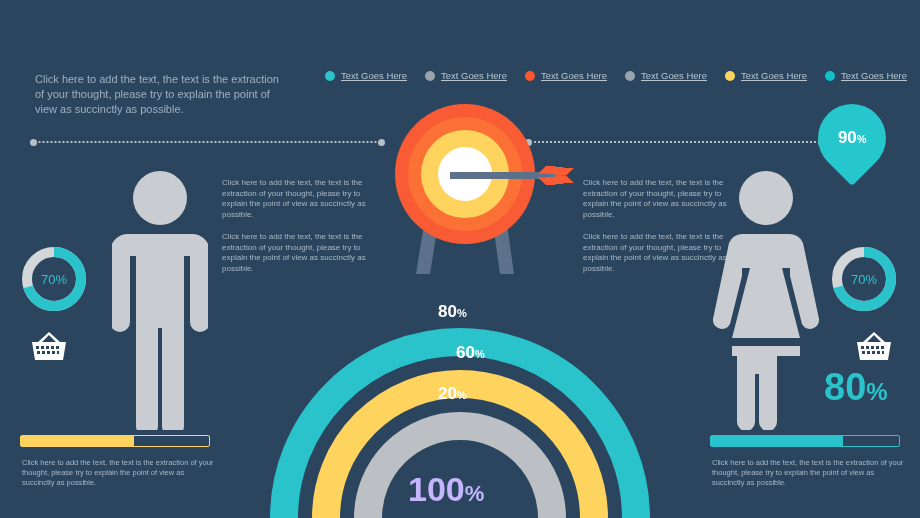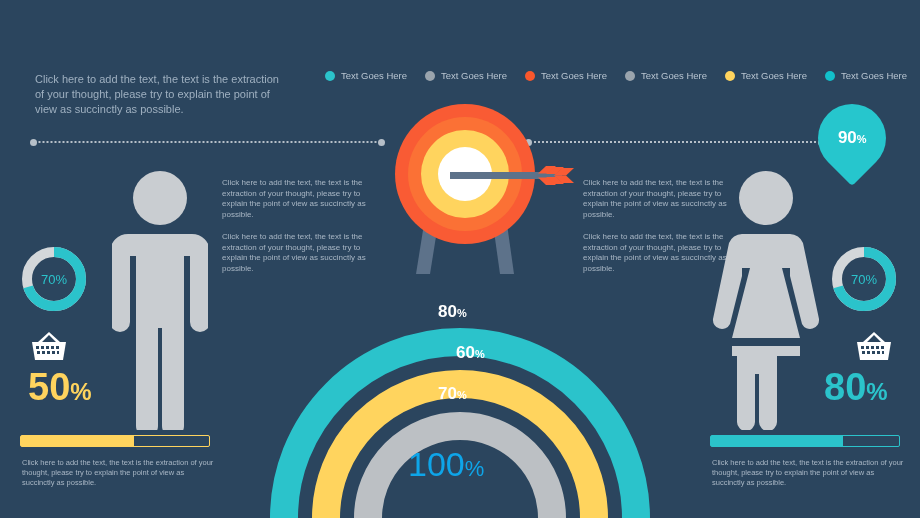--- a/index.html
+++ b/index.html
@@ -22,21 +22,21 @@
     font-size:11px; line-height:15px; color:#9fb0c0;
   }
 
   
   .legend {
     position:absolute; left:325px; top:70px;
     display:flex; align-items:center; gap:18px;
   }
   .legend-item { display:flex; align-items:center; gap:6px; }
   .legend-dot { width:10px; height:10px; border-radius:50%; display:block; }
-  .legend-label { font-size:9.5px; color:#b9c5d1; white-space:nowrap; }
+  .legend-label { font-size:9.5px; color:#b9c5d1; white-space:nowrap;text-decoration:underline; }
 
   
   .dotline { position:absolute; height:8px; display:flex; align-items:center; }
   .dotline .cap {
     width:7px; height:7px; border-radius:50%; background:#b6bfc8; flex:0 0 auto;
   }
   .dotline .dashes {
     flex:1 1 auto; height:2px;
     background-image:radial-gradient(circle, #b6bfc8 0.9px, transparent 1px);
     background-size:4px 2px; background-repeat:repeat-x;
@@ -115,21 +115,21 @@
   
   .arcchart { position:absolute; left:268px; top:288px; width:384px; height:230px; }
   .arc-text {
     position:absolute; color:#ffffff; font-size:17px; font-weight:600; white-space:nowrap;
   }
   .arc-text .pc { font-size:11px; }
   #arc-label-80 { left:170px; top:14px; }
   #arc-label-60 { left:188px; top:55px; }
   #arc-label-40 { left:170px; top:96px; color:#ffffff; }
   #arc-label-100 {
-    left:140px; top:157px; color:#0ea5e9; font-size:34px; font-weight:normal;
+    left:140px; top:182px; color:#c4b5fd; font-size:34px; font-weight:bold;
   }
   #arc-label-100 .pc { font-size:22px; }
 </style>
 </head>
 <body>
 
 <div class="stage">
 
   <div class="subtitle">Click here to add the text, the text is the extraction of your thought, please try to explain the point of view as succinctly as possible.</div>
 
@@ -236,21 +236,20 @@
       <rect x="16" y="16" width="3" height="3"></rect>
         <rect x="21" y="16" width="3" height="3"></rect>
       <rect x="26" y="16" width="3" height="3"></rect>
       <rect x="7" y="21" width="3" height="3"></rect>
         <rect x="12" y="21" width="3" height="3"></rect>
       <rect x="17" y="21" width="3" height="3"></rect>
         <rect x="22" y="21" width="3" height="3"></rect>
       <rect x="27" y="21" width="2" height="3"></rect>
     </g>
   </svg>
-  <div class="bigpct" id="bigpct-left"><span>50</span><span class="pc">%</span></div>
 
   <svg class="basket" id="basket-right" viewBox="0 0 38 32">
     <path d="M19 2 L30 12 h-4 L19 5 L12 12 h-4 z" fill="#ffffff"></path>
     <path d="M2 12 h34 l-3 18 h-28 z" fill="#ffffff"></path>
     <g fill="#2b455e">
       <rect x="6" y="16" width="3" height="3"></rect>
         <rect x="11" y="16" width="3" height="3"></rect>
       <rect x="16" y="16" width="3" height="3"></rect>
         <rect x="21" y="16" width="3" height="3"></rect>
       <rect x="26" y="16" width="3" height="3"></rect>
@@ -274,17 +273,17 @@
   <div class="caption" id="caption-right">Click here to add the text, the text is the extraction of your thought, please try to explain the point of view as succinctly as possible.</div>
 
   <div class="arcchart">
     <svg width="384" height="230" viewBox="0 0 384 230">
       <path d="M 16 230 A 176 176 0 0 1 368 230" fill="none" stroke="#2bc3cb" stroke-width="28"></path>
       <path d="M 58 230 A 134 134 0 0 1 326 230" fill="none" stroke="#ffd45e" stroke-width="28"></path>
       <path d="M 100 230 A 92 92 0 0 1 284 230" fill="none" stroke="#bcc0c4" stroke-width="28"></path>
     </svg>
     <div class="arc-text" id="arc-label-80"><span>80</span><span class="pc">%</span></div>
     <div class="arc-text" id="arc-label-60"><span>60</span><span class="pc">%</span></div>
-    <div class="arc-text" id="arc-label-40"><span>70</span><span class="pc">%</span></div>
+    <div class="arc-text" id="arc-label-40"><span>20</span><span class="pc">%</span></div>
     <div class="arc-text" id="arc-label-100"><span>100</span><span class="pc">%</span></div>
   </div>
 
 </div>
 
 </body></html>

